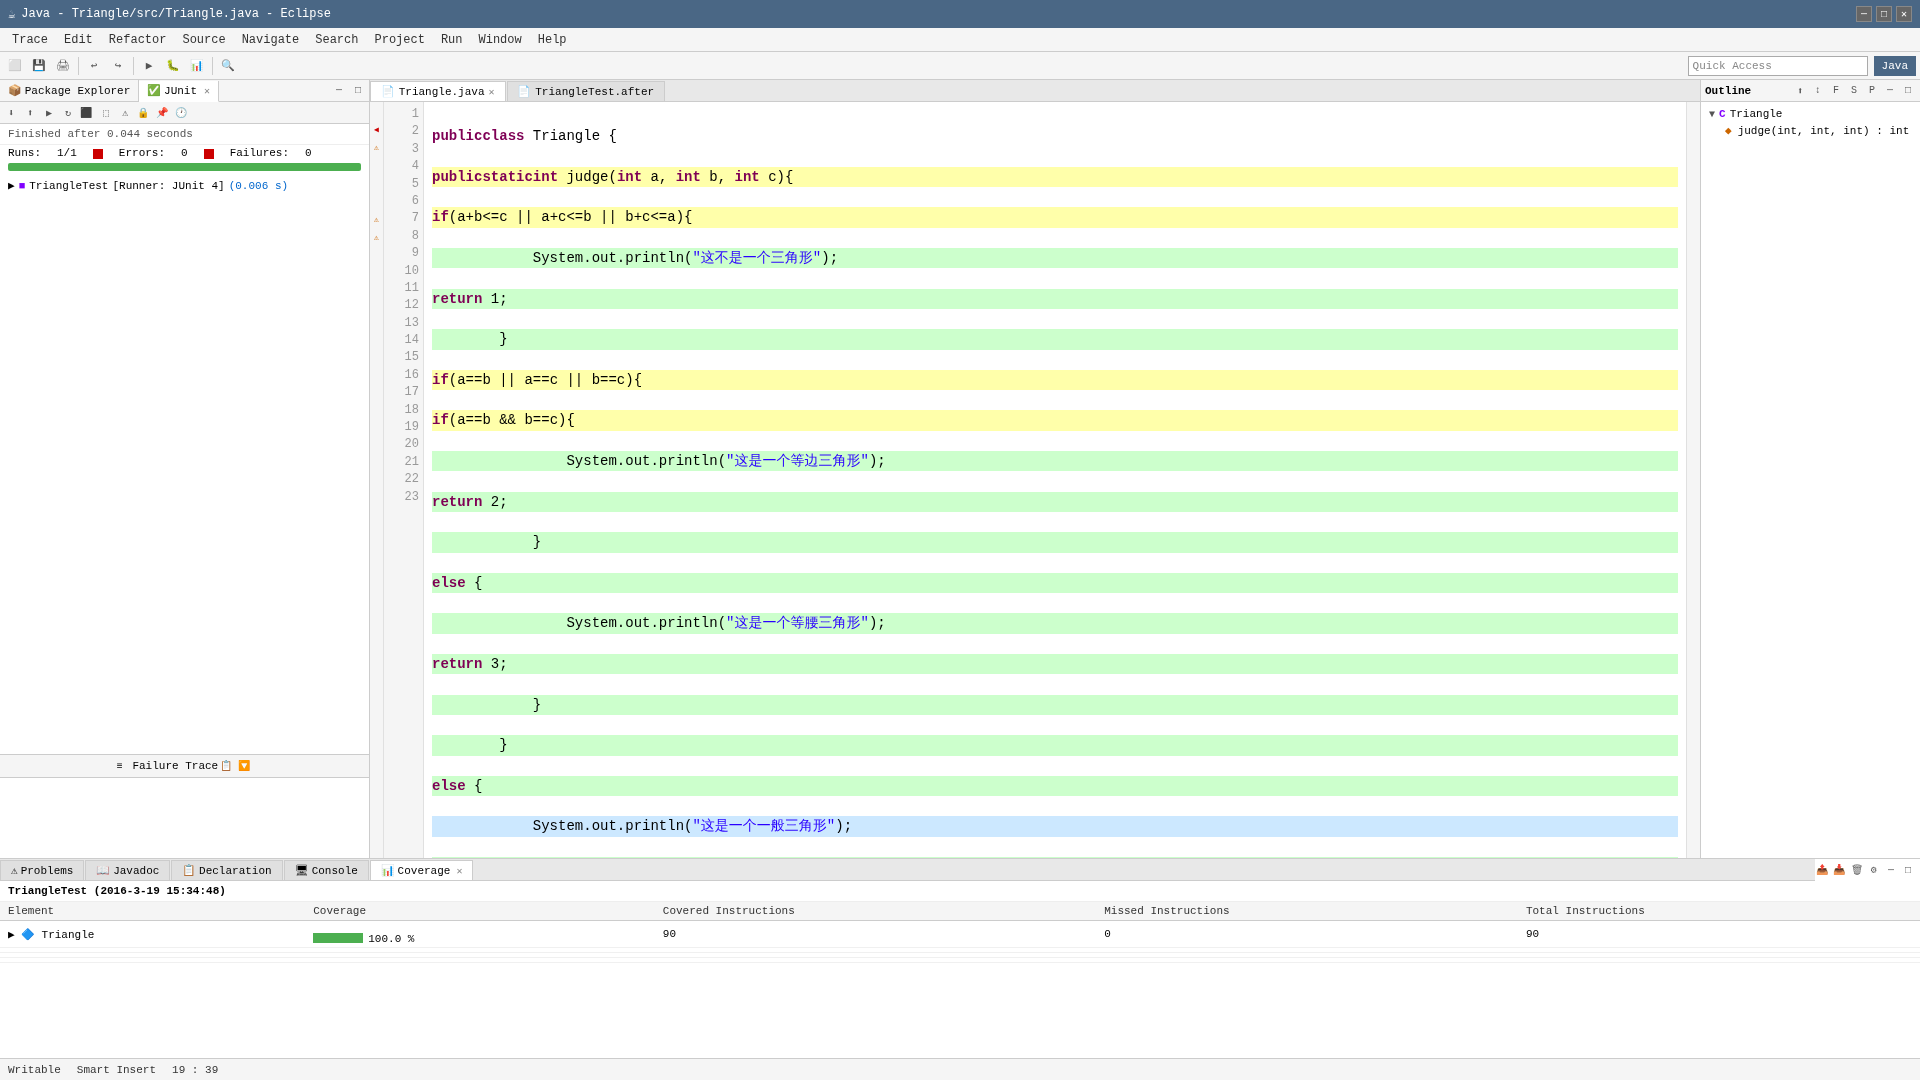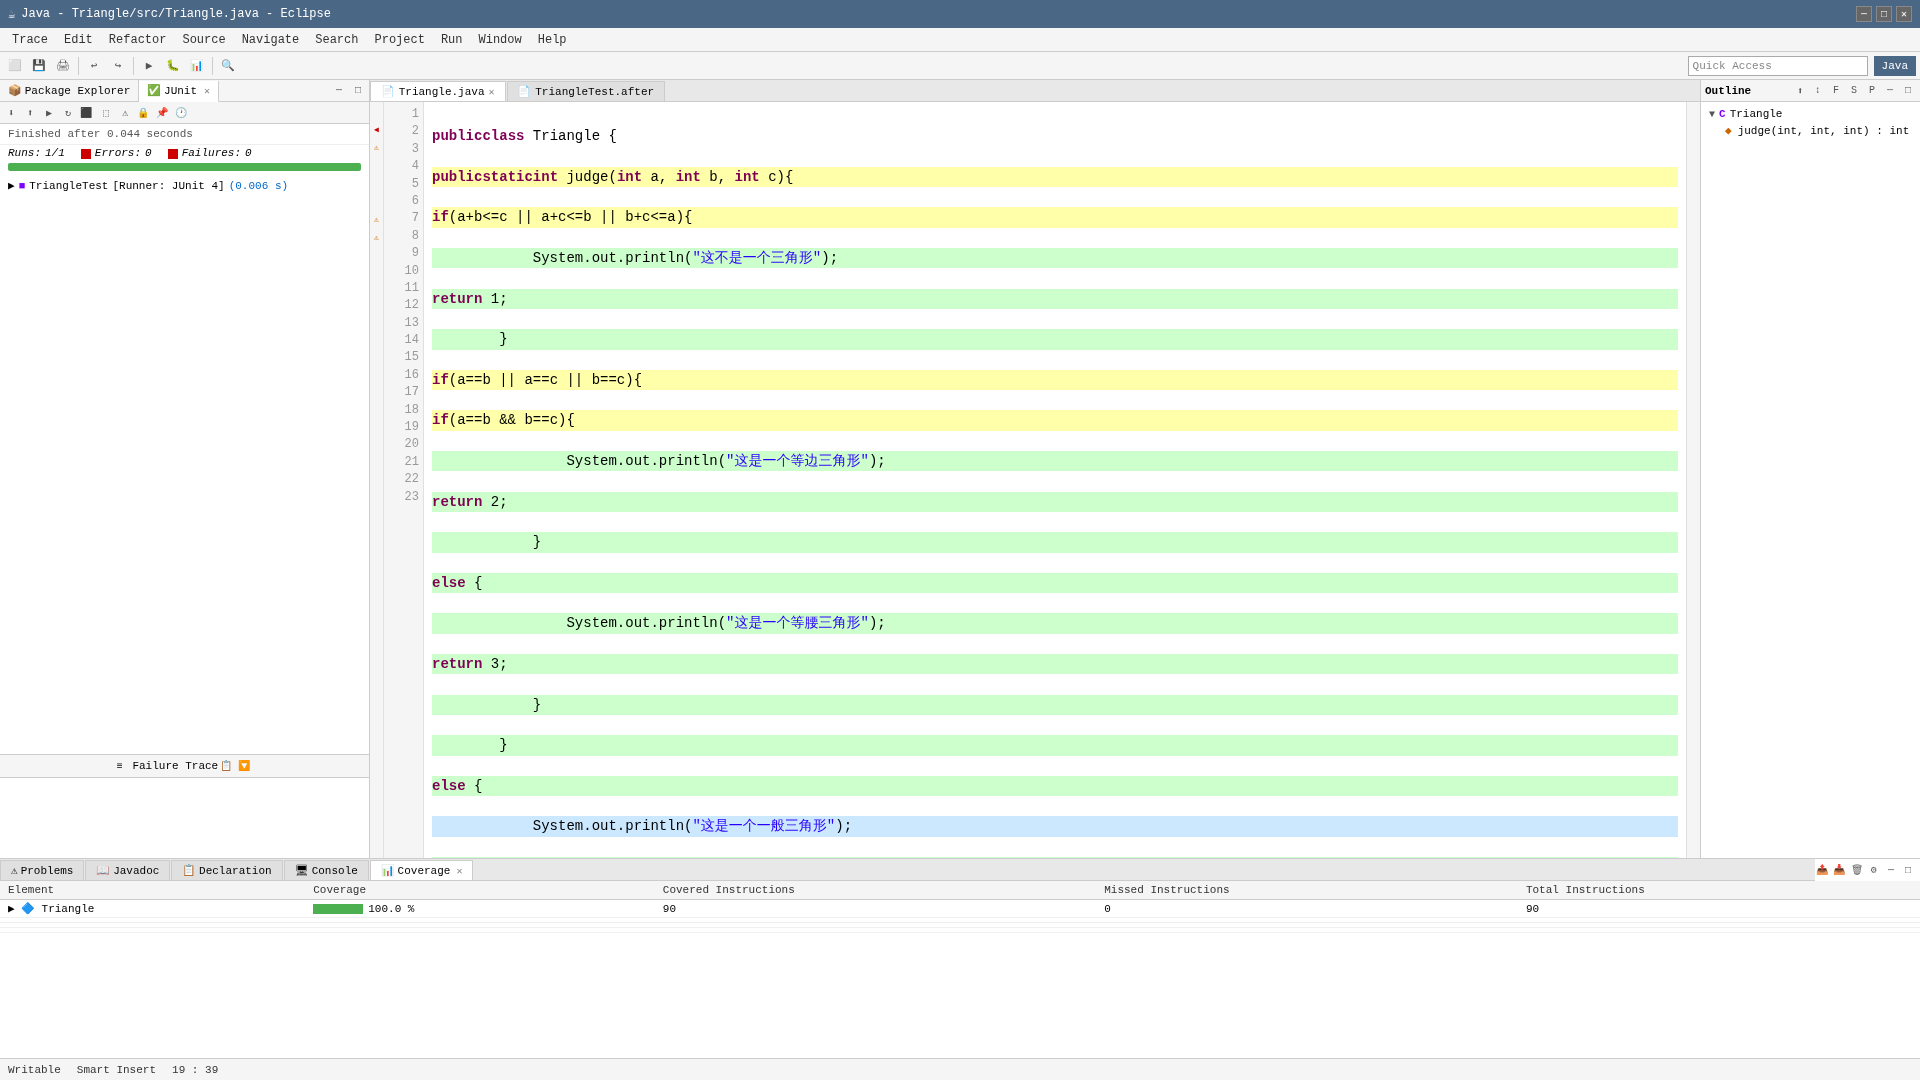--- a/index.html
+++ b/index.html
@@ -128,21 +128,21 @@
       color: #555;
       border-bottom: 1px solid #eee;
     }
     .junit-stats {
       display: flex;
       gap: 16px;
       padding: 2px 8px;
       font-size: 11px;
       align-items: center;
     }
-    .stat-item { display: flex; align-items: flex-end; gap: 4px; font-style: italic; }
+    .stat-item { display: flex; align-items: flex-end; gap: 16px; }
     .stat-box { width: 10px; height: 10px; display: inline-block; }
     .stat-box.error { background: #cc0000; }
     .stat-box.failure { background: #cc0000; }
     .progress-bar-container {
       margin: 2px 8px;
       height: 8px;
       background: #ddd;
       border-radius: 2px;
       overflow: hidden;
     }
@@ -320,21 +320,21 @@
       padding: 3px 8px;
       text-align: left;
       font-weight: normal;
       color: #333;
     }
     .coverage-table td {
       padding: 2px 8px;
       border-bottom: 1px solid #f0f0f0;
     }
     .coverage-bar-container {
-      display: flex; align-items: center; gap: 5px;
+      display: flex; gap: 5px; margin-top: 10px;
     }
     .coverage-bar {
       width: 50px; height: 10px; background: #ddd; display: inline-block;
       vertical-align: middle;
     }
     .coverage-bar-fill {
       height: 100%; background: #4caf50;
     }
 
     
@@ -641,20 +641,23 @@
       <div class="bottom-tab-controls">
         <div class="icon-btn">📤</div>
         <div class="icon-btn">📥</div>
         <div class="icon-btn">🗑</div>
         <div class="icon-btn">⚙</div>
         <div class="icon-btn">─</div>
         <div class="icon-btn">□</div>
       </div>
     </div>
 
+    <div style="padding: 4px 8px; font-size: 11px; font-weight: bold; border-bottom: 1px solid #eee;">
+      <span>TriangleTest (2016-3-19 15:34:48)</span>
+    </div>
 
     <table class="coverage-table">
       <thead>
         <tr>
           <th>Element</th>
           <th>Coverage</th>
           <th>Covered Instructions</th>
           <th>Missed Instructions</th>
           <th>Total Instructions</th>
         </tr>

